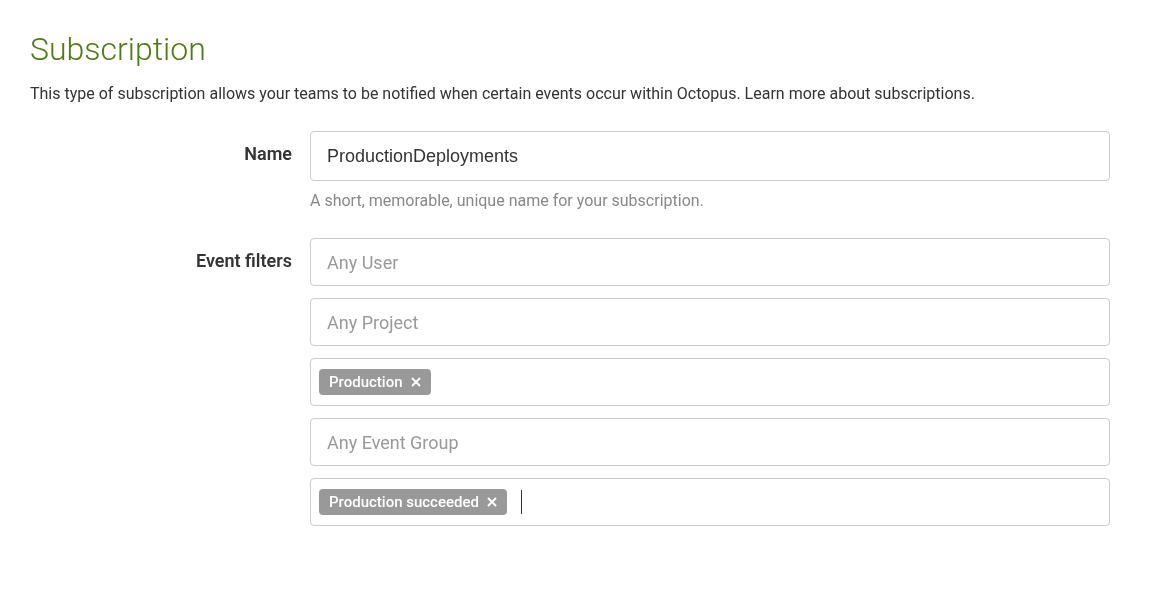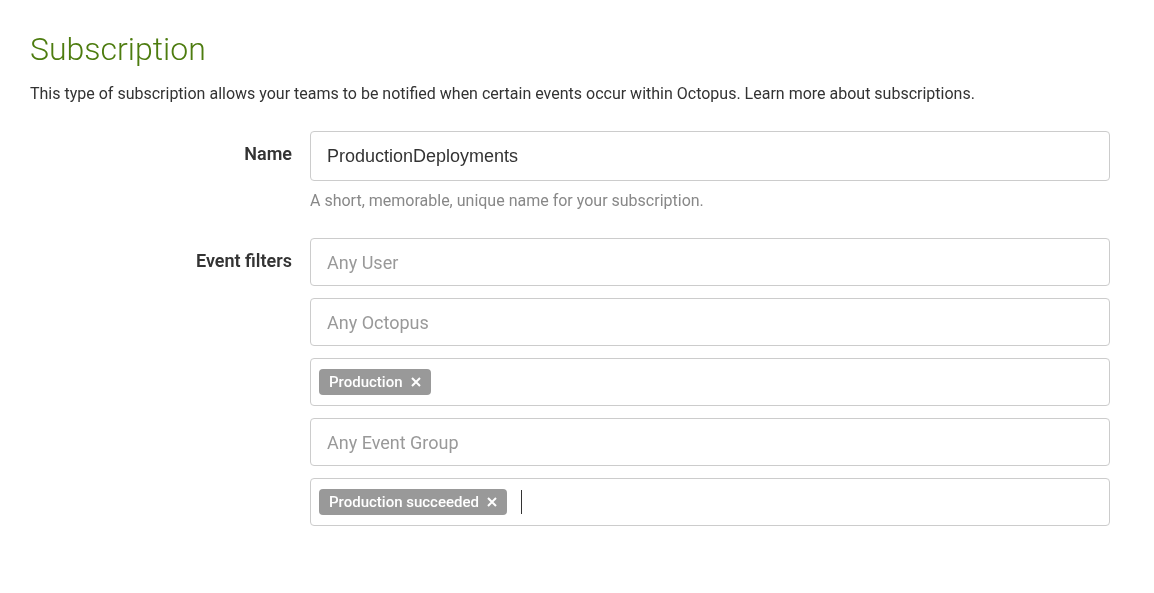--- a/index.html
+++ b/index.html
@@ -127,21 +127,21 @@
 
 <div class="form-row">
   <label class="form-label">Event filters</label>
   <div class="form-controls">
 
     <div class="tag-input">
       <span class="placeholder-text">Any User</span>
     </div>
 
     <div class="tag-input">
-      <span class="placeholder-text">Any Octopus</span>
+      <span class="placeholder-text">Any Project</span>
     </div>
 
     <div class="tag-input">
       <span class="tag">
         <span>Production</span>
         <span class="tag-remove">
           <svg viewBox="0 0 10 10">
               <path d="M1 1 L9 9 M9 1 L1 9" stroke="#fff" stroke-width="2" fill="none"></path>
             </svg>
         </span>

